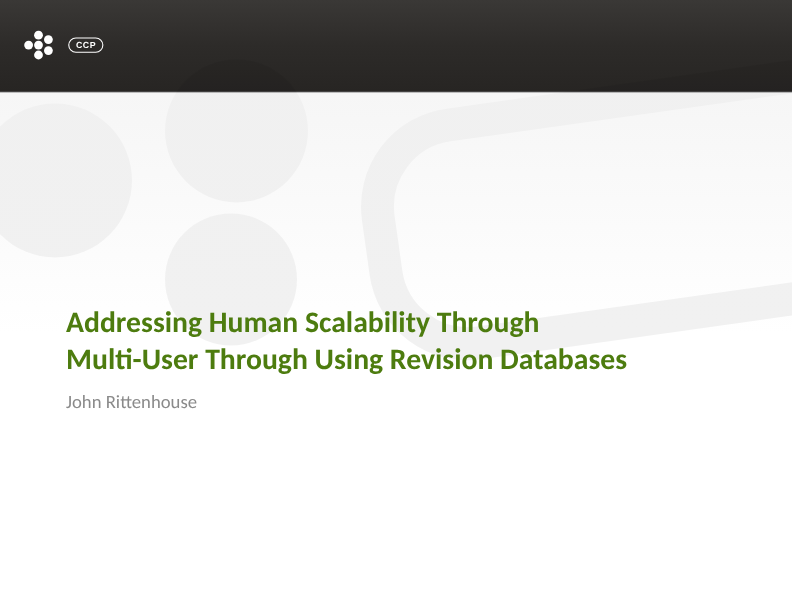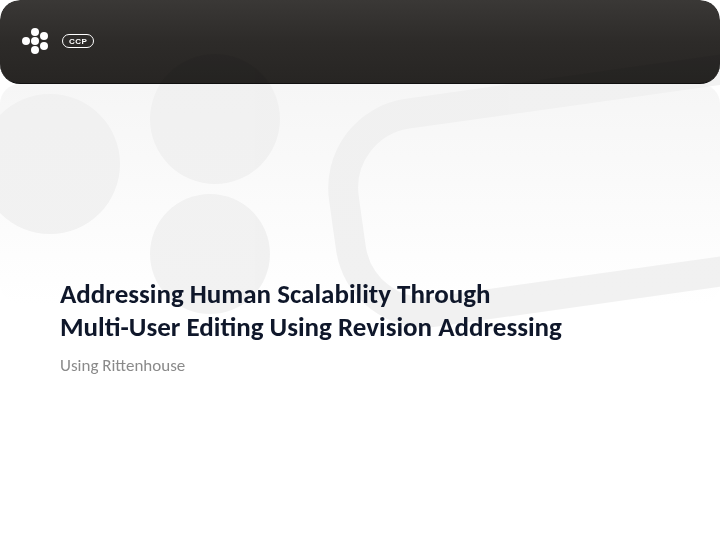--- a/index.html
+++ b/index.html
@@ -1,15 +1,15 @@
 <!DOCTYPE html>
 <html><head>
 <meta charset="utf-8">
 <style>
-  * { margin: 0; padding: 0; box-sizing: border-box; border-radius: 20px; }
+  * { margin: 0; padding: 0; box-sizing: border-box; }
   html, body { width: 720px; height: 540px; overflow: hidden; font-family: Calibri, "Segoe UI", Arial, sans-serif; }
   .slide {
     width: 720px; height: 540px; position: relative;
     background: #ffffff;
   }
   .header-bar {
     width: 100%; height: 84px;
     background: linear-gradient(to bottom, #3a3836 0%, #2d2b29 50%, #272523 100%);
     position: relative;
     border-bottom: 1px solid #111;
@@ -53,21 +53,21 @@
     border: 30px solid #000; border-radius: 90px;
     left: 330px; top: -10px; transform: rotate(-8deg);
   }
   .content {
     position: absolute; left: 60px; top: 278px; right: 60px;
   }
   .title-wrap {
     margin-bottom: 10px;
   }
   .title-line {
-    font-size: 27px; font-weight: 700; color: #0f172a; line-height: 1.22;
+    font-size: 27px; font-weight: 700; color: #4d7c0f; line-height: 1.22;
   }
   .author {
     font-size: 17px; color: #8a8a8a; margin-top: 8px; line-height: 1.45;
   }
   .email {
     font-size: 17px; color: #8a8a8a; line-height: 1.45;
   }
   .fade-top {
     position: absolute; left:0; right:0; top:84px; height:220px;
     background: linear-gradient(to bottom, rgba(240,240,240,0.6) 0%, rgba(255,255,255,0) 100%);
@@ -99,18 +99,18 @@
     <div class="wm-dot wd1"></div>
     <div class="wm-dot wd2"></div>
     <div class="wm-dot wd3"></div>
     <div class="wm-pill"></div>
   </div>
   <div class="fade-top"></div>
 
   <div class="content">
     <div class="title-wrap">
       <div class="title-line">Addressing Human Scalability Through</div>
-      <div class="title-line">Multi-User Editing Using Revision Addressing</div>
+      <div class="title-line">Multi-User Through Using Revision Databases</div>
     </div>
-    <div class="author">Using Rittenhouse</div>
+    <div class="author">John Rittenhouse</div>
   </div>
 
 </div>
 
 </body></html>

